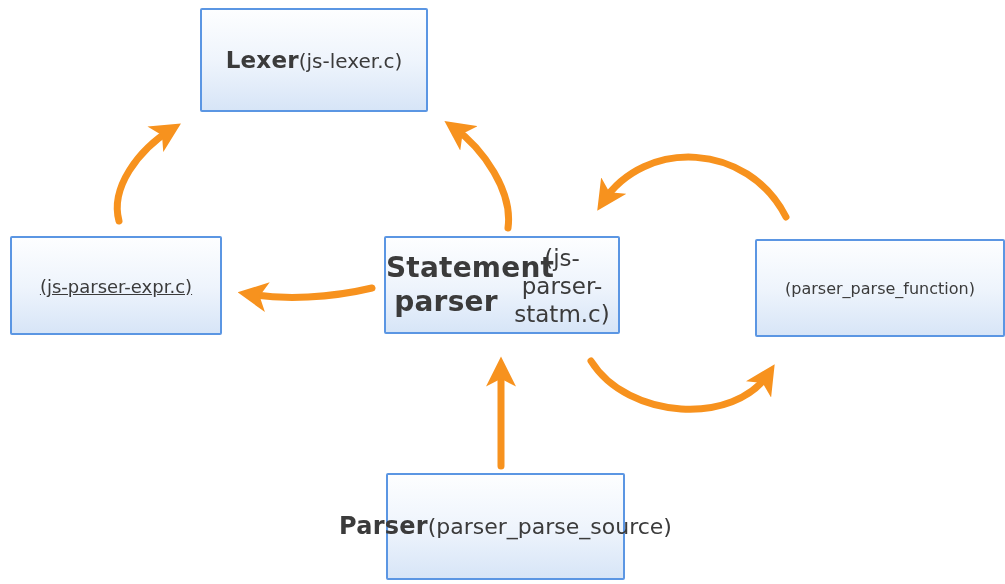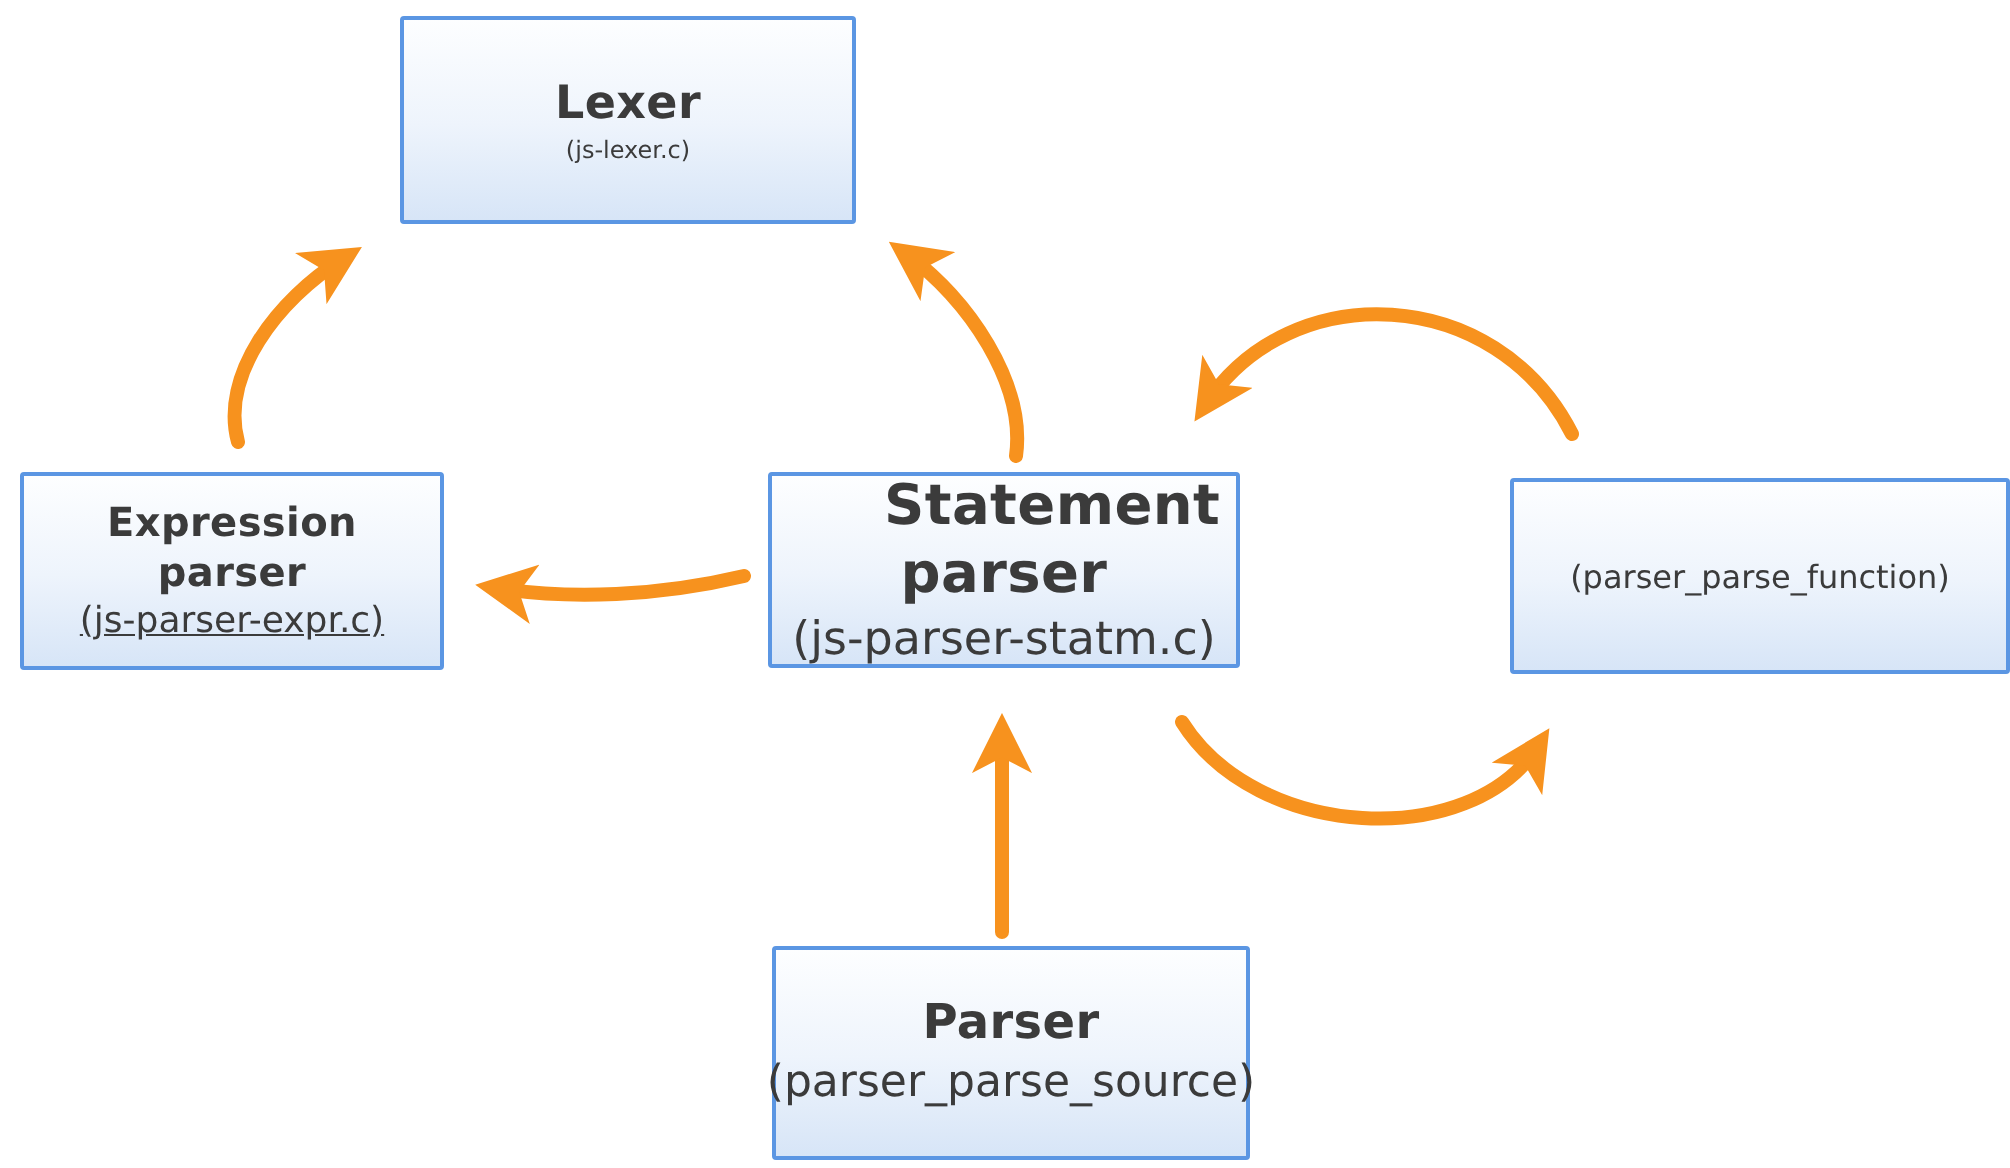--- a/index.html
+++ b/index.html
@@ -31,33 +31,33 @@
     stroke: var(--arrow);
     stroke-width: 7;
     stroke-linecap: round;
   }
   .node {
     position: absolute;
     border: 2px solid var(--box-border);
     border-radius: 2px;
     background: linear-gradient(180deg, var(--box-fill-top) 0%, var(--box-fill-mid) 52%, var(--box-fill-bottom) 100%);
     display: flex;
-    flex-direction: column;
+    flex-direction: row;
     align-items: center;
     justify-content: center;
     text-align: center;
     color: var(--text);
     line-height: 1.22;
   }
   .node-title { font-weight: bold; letter-spacing: 0.2px; }
   .node-subtitle { font-weight: normal; margin-top: 2px; }
 
   .node-lexer      { left: 200px; top: 8px;   width: 228px; height: 104px; }
   .node-lexer .node-title { font-size: 23px; }
-  .node-lexer .node-subtitle { font-size: 12px; }
+  .node-lexer .node-subtitle { font-size: 20px; }
 
   .node-expression { left: 10px;  top: 236px; width: 212px; height: 99px; }
   .node-expression .node-title { font-size: 20px; max-width: 125px; }
   .node-expression .node-subtitle { font-size: 18px; text-decoration: underline; }
 
   .node-statement  { left: 384px; top: 236px; width: 236px; height: 98px; }
   .node-statement .node-title { font-size: 28px; max-width: 120px; }
   .node-statement .node-subtitle { font-size: 23px; }
 
   .node-function   { left: 755px; top: 239px; width: 250px; height: 98px; }
@@ -86,21 +86,20 @@
     <path class="edge" marker-end="url(#arrowhead)" d="M 591 361 C 628 420 735 426 769 373"></path>
     <path class="edge" marker-end="url(#arrowhead)" d="M 501 466 L 501 367"></path>
   </svg>
 
   <div class="node node-lexer">
     <div class="node-title">Lexer</div>
     <div class="node-subtitle">(js-lexer.c)</div>
   </div>
 
   <div class="node node-expression">
-    <div class="node-title">Expression parser</div>
     <div class="node-subtitle">(js-parser-expr.c)</div>
   </div>
 
   <div class="node node-statement">
     <div class="node-title">Statement parser</div>
     <div class="node-subtitle">(js-parser-statm.c)</div>
   </div>
 
   <div class="node node-function">
     <div class="node-subtitle">(parser_parse_function)</div>

